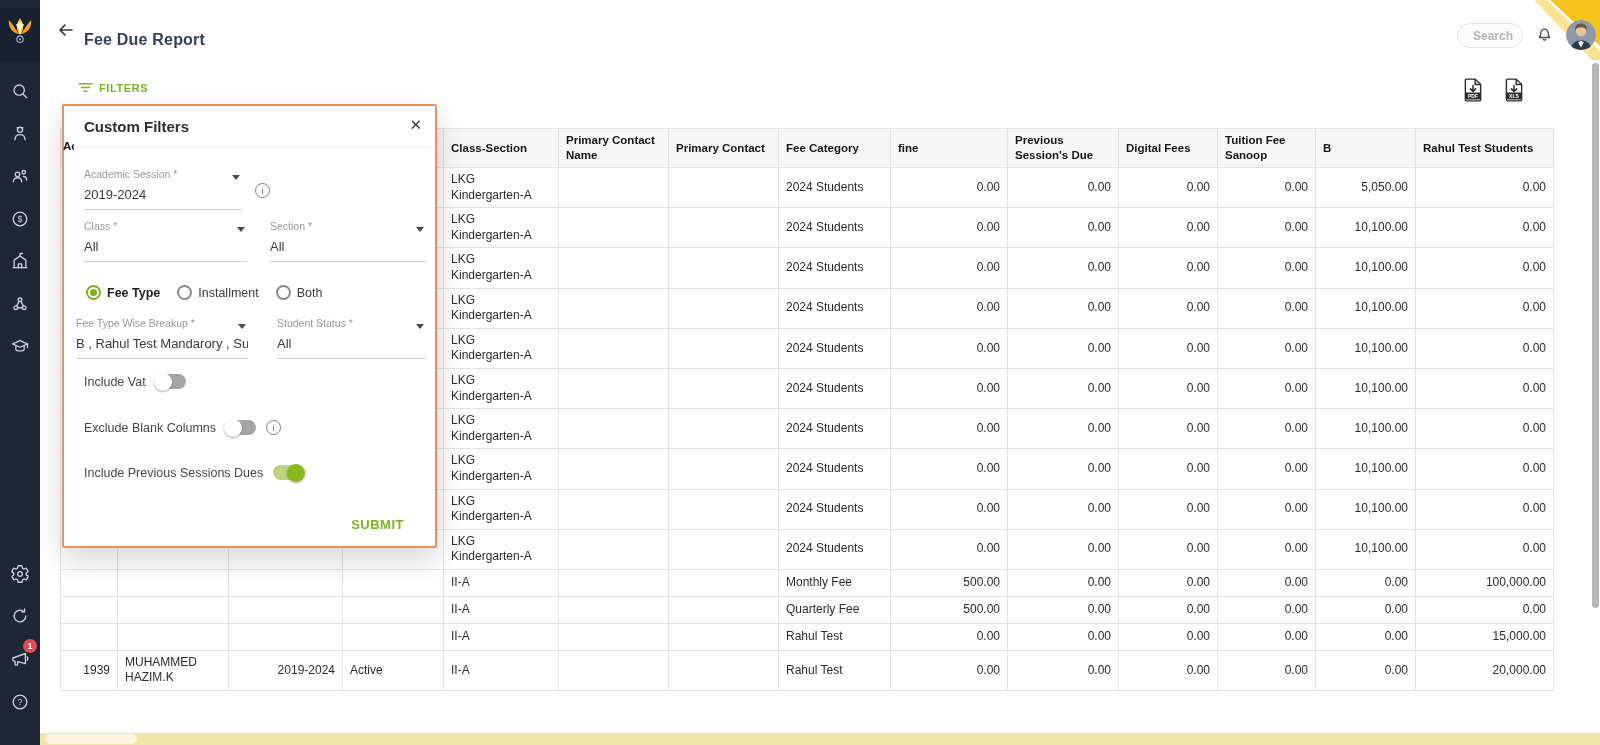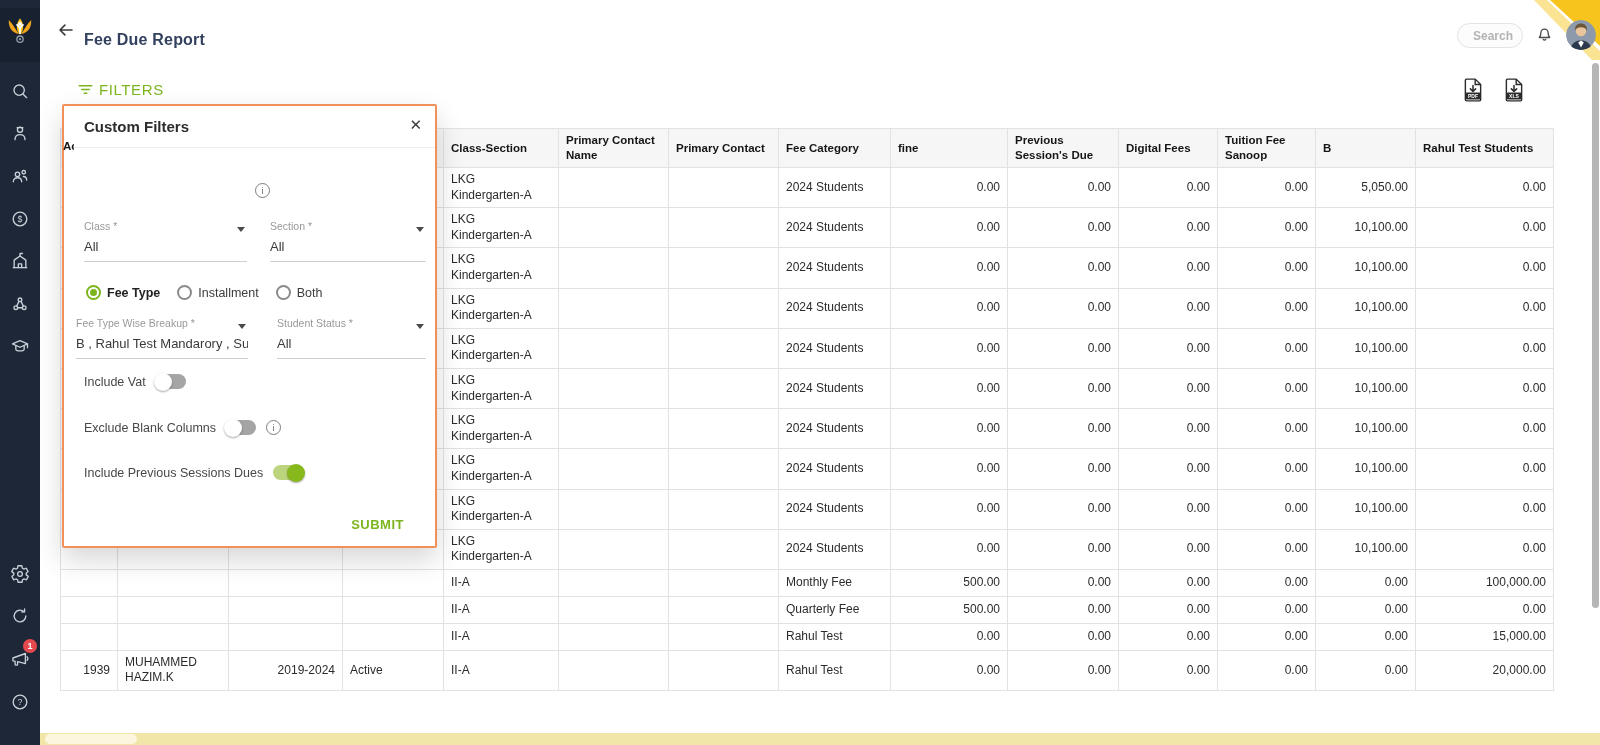--- a/index.html
+++ b/index.html
@@ -17,21 +17,21 @@
   .back-btn{position:absolute;left:17px;top:21px;color:#3b3b3b;cursor:pointer}
   .page-title{position:absolute;left:44px;top:20px;font-size:16px;font-weight:700;color:#33415f;letter-spacing:.2px}
   .corner-decor{position:absolute;right:0;top:0;width:80px;height:60px;pointer-events:none}
   .search-pill{position:absolute;left:1417px;top:23px;width:66px;height:25px;border:1px solid #e3e3e3;border-radius:13px;background:#fcfcfc;display:flex;align-items:center;gap:5px;padding:0 10px;cursor:pointer;box-sizing:border-box}
   .search-pill span{font-size:12px;color:#b3b3b3;font-weight:700}
   .bell{position:absolute;left:1495px;top:24px;color:#4a4a4a;cursor:pointer}
   .avatar{position:absolute;left:1526px;top:20px;width:30px;height:30px;border-radius:50%;overflow:hidden;cursor:pointer;z-index:6}
 
   
   .filters-btn{position:absolute;left:78px;top:81px;display:flex;align-items:center;gap:6px;color:#7cb51d;cursor:pointer;z-index:5}
-  .filters-btn span{font-size:15px;font-weight:400;letter-spacing:.6px}
+  .filters-btn span{font-size:11px;font-weight:700;letter-spacing:.6px}
   .export-btn{position:absolute;top:78px;width:22px;height:24px;cursor:pointer;z-index:5}
   .export-pdf{left:1462px}.export-xls{left:1503px}
 
   
   .table-region{position:absolute;left:60px;top:128px;width:1494px;height:606px;overflow:hidden;z-index:1}
   #report-table{border-collapse:collapse;table-layout:fixed;width:1493px;background:#fff}
   #report-table th{background:#f6f6f6;font-size:11.5px;font-weight:700;color:#161616;text-align:left;
       padding:4px 7px;border:1px solid #e2e2e2;height:30px;line-height:1.3;overflow:hidden;vertical-align:middle}
   #report-table td{font-size:12px;color:#2b2b2b;padding:4px 7px;border:1px solid #e2e2e2;height:18px;line-height:1.3;overflow:hidden;vertical-align:middle;word-wrap:break-word}
   .hdr-fragment{position:absolute;left:63px;top:140px;width:11px;overflow:hidden;font-size:11.5px;font-weight:700;color:#161616;z-index:12;white-space:nowrap}
@@ -502,20 +502,25 @@
   </div>
 <div class="hscroll">
     <div class="hthumb"></div>
   </div>
 
 <div class="modal" id="modal">
   <div class="m-title">Custom Filters</div>
   <span class="m-close">✕</span>
   <div class="m-divider"></div>
 
+  <div class="field" id="f-session">
+    <div class="f-label">Academic Session *</div>
+    <div class="f-value">2019-2024</div>
+    <span class="caret"></span>
+  </div>
   <span class="info-icon session-info">i</span>
 
   <div class="field" id="f-class">
     <div class="f-label">Class *</div>
     <div class="f-value">All</div>
     <span class="caret"></span>
   </div>
   <div class="field" id="f-section">
     <div class="f-label">Section *</div>
     <div class="f-value">All</div>

